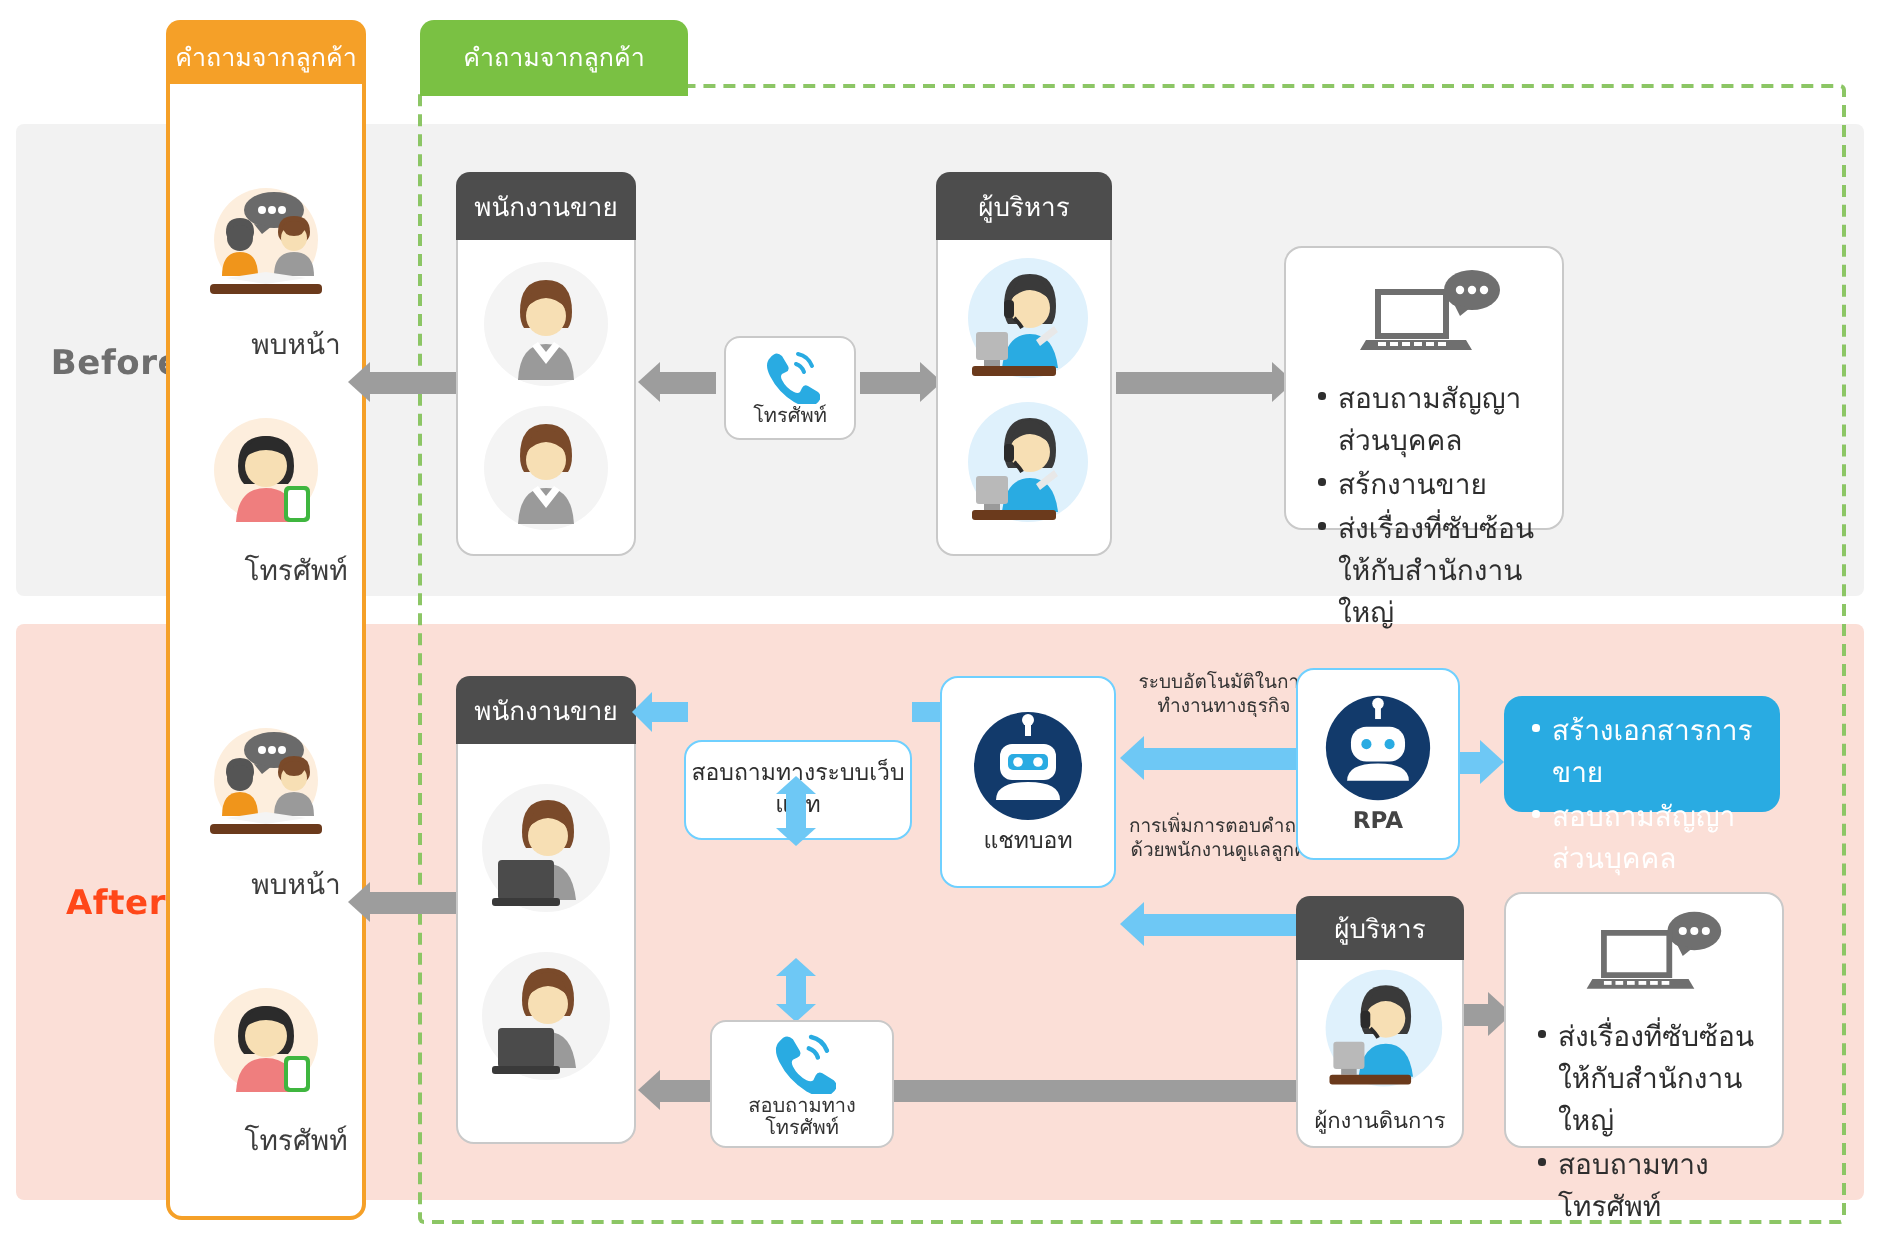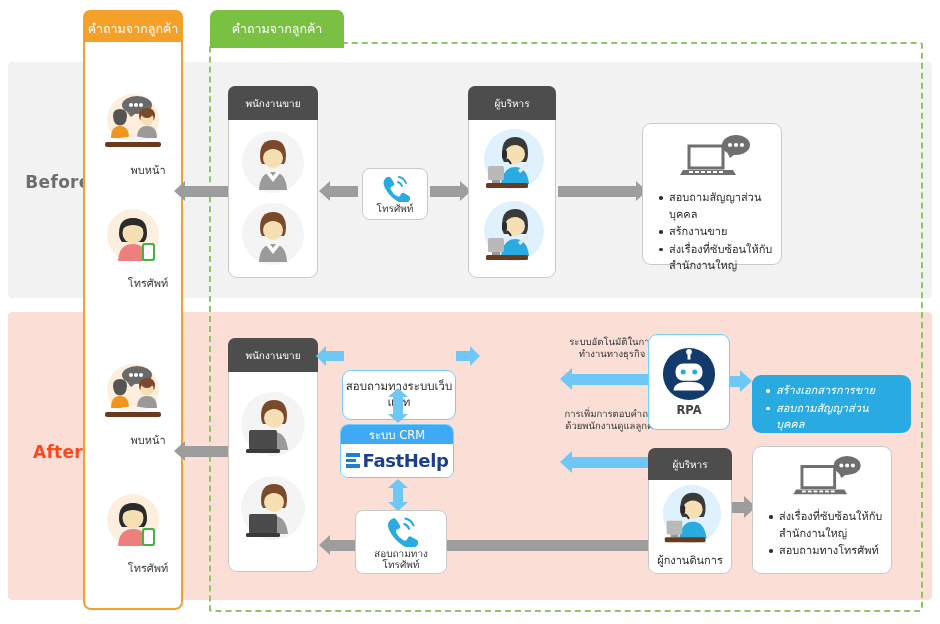--- a/index.html
+++ b/index.html
@@ -36,46 +36,46 @@
   .tab-orange { left: 83px; top: 10px; width: 100px; height: 38px; background: #f5a028; }
   .tab-green  { left: 210px; top: 10px; width: 134px; height: 38px; background: #7ac143; }
 
   
   .cust-col {
     position: absolute; left: 83px; top: 40px; width: 100px; height: 570px;
     background: #ffffff; border: 2px solid #f5a028; border-radius: 0 0 8px 8px;
   }
 
   .cust-item { position: absolute; width: 100px; text-align: center; }
-  .cust-cap { font-size: 11px; color: #3d3d3d; margin-top: 3px; display: block; margin-left: 30px; }
+  .cust-cap { font-size: 14px; color: #3d3d3d; margin-top: 3px; display: block; margin-left: 30px; }
 
   
   .card {
     position: absolute; background: #ffffff;
     border: 1.5px solid #c9c9c9; border-radius: 9px;
   }
   .card-hdr {
     position: absolute; background: #4d4d4d; color: #fff;
-    font-size: 10px; display: flex; align-items: center; justify-content: center;
+    font-size: 13px; display: flex; align-items: center; justify-content: center;
     border-radius: 7px 7px 0 0;
   }
 
   .small-card {
     position: absolute; background: #ffffff; border: 1.5px solid #c9c9c9;
     border-radius: 8px; display: flex; flex-direction: column;
     align-items: center; justify-content: center;
   }
   .small-card .cap { font-size: 10px; color: #333; margin-top: 1px; text-align:center; line-height:1.1; }
 
   
   .bulletbox {
     position: absolute; background: #ffffff; border: 1.5px solid #c9c9c9;
     border-radius: 9px;
   }
-  .bullets { list-style: none; font-size: 11px; color: #2e2e2e; line-height: 1.5; }
+  .bullets { list-style: none; font-size: 14px; color: #2e2e2e; line-height: 1.5; }
   .bullets li { position: relative; padding-left: 12px; margin-bottom: 1px; }
   .bullets li::before {
     content: ""; position: absolute; left: 2px; top: 6px;
     width: 3.5px; height: 3.5px; border-radius: 50%; background: #2e2e2e;
   }
   .bulletbox-blue {
     position: absolute; background: #29abe2; border-radius: 9px;
   }
   .bulletbox-blue .bullets { color: #ffffff; }
   .bulletbox-blue .bullets li::before { background: #ffffff; }
@@ -329,48 +329,50 @@
 
   <div class="bluebox" style="left:342px; top:338px; width:114px; height:50px;margin-top:32px;">สอบถามทางระบบเว็บแชท</div>
 
   <div class="arrow ar-blue" style="left:456px; top:351px; width:16px; height:10px;"></div>
   <div class="tip" style="left:470px; top:346px; border-top:10px solid transparent; border-bottom:10px solid transparent; border-left:10px solid #6ec8f5;"></div>
 
   <div class="arrow ar-blue" style="left:393px; top:396px; width:10px; height:18px;"></div>
   <div class="tip" style="left:388px; top:388px; border-left:10px solid transparent; border-right:10px solid transparent; border-bottom:9px solid #6ec8f5;"></div>
   <div class="tip" style="left:388px; top:414px; border-left:10px solid transparent; border-right:10px solid transparent; border-top:9px solid #6ec8f5;"></div>
 
-  <div class="crm-box" style="left:340px; top:424px; width:114px; height:54px;">
-    <div class="crm-hdr">ระบบ CRM</div>
-    <div class="crm-body">
-      <span class="fh-mark">
-          <i></i>
-          <i></i>
-          <i></i>
-        </span>
-      <span class="fh-word">FastHelp</span>
-    </div>
-  </div>
 
   <div class="arrow ar-blue" style="left:393px; top:487px; width:10px; height:15px;"></div>
   <div class="tip" style="left:388px; top:479px; border-left:10px solid transparent; border-right:10px solid transparent; border-bottom:9px solid #6ec8f5;"></div>
   <div class="tip" style="left:388px; top:502px; border-left:10px solid transparent; border-right:10px solid transparent; border-top:9px solid #6ec8f5;"></div>
 
   <div class="arrow ar-gray" style="left:330px; top:540px; width:330px; height:11px;"></div>
   <div class="tip" style="left:319px; top:535px; border-top:10px solid transparent; border-bottom:10px solid transparent; border-right:11px solid #9d9d9d;"></div>
 
   <div class="small-card" style="left:355px; top:510px; width:92px; height:64px;">
     <svg width="34" height="32" viewBox="0 0 30 28" style="margin-top:4px;">
       <path d="M5 5 q3 -4 6 -1 l3 5 q1 2 -1 3 l-2 1 q-1 1 0 3 q2 4 6 6 q2 1 3 0 l1 -2 q1 -2 3 -1 l5 3 q3 3 -1 6 q-4 3 -11 -1 q-8 -5 -12 -13 q-3 -6 0 -9z" fill="#29abe2"></path>
       <path d="M19 3 q5 1 7 6" stroke="#29abe2" stroke-width="2" fill="none" stroke-linecap="round"></path>
       <path d="M18 8 q3 1 4 4" stroke="#29abe2" stroke-width="2" fill="none" stroke-linecap="round"></path>
     </svg>
     <span class="cap" style="margin-bottom:3px;">สอบถามทางโทรศัพท์</span>
   </div>
 
+  <div class="bluebox" style="left:470px; top:338px; width:88px; height:106px; flex-direction:column;">
+    <svg width="58" height="58" viewBox="0 0 58 58">
+      <circle cx="29" cy="29" r="27" fill="#123a6b"></circle>
+      <rect x="27.5" y="7" width="3" height="7" fill="#ffffff"></rect>
+      <circle cx="29" cy="6" r="3" fill="#ffffff"></circle>
+      <rect x="15" y="18" width="28" height="18" rx="6" fill="#ffffff"></rect>
+      <rect x="19" y="23" width="20" height="8" rx="2.5" fill="#29abe2"></rect>
+      <circle cx="24" cy="27" r="2.4" fill="#ffffff"></circle>
+      <circle cx="34" cy="27" r="2.4" fill="#ffffff"></circle>
+      <path d="M13 46 q0 -9 16 -9 q16 0 16 9 z" fill="#ffffff"></path>
+    </svg>
+    <span style="font-size:11.5px; margin-top:1px;">แชทบอท</span>
+  </div>
 
   <div class="flowtext" style="left:556px; top:336px; width:112px;">ระบบอัตโนมัติในการทำงานทางธุรกิจ</div>
 
   <div class="arrow ar-blue" style="left:572px; top:374px; width:82px; height:11px;"></div>
   <div class="tip" style="left:560px; top:368px; border-top:11px solid transparent; border-bottom:11px solid transparent; border-right:12px solid #6ec8f5;"></div>
 
   <div class="flowtext" style="left:556px; top:408px; width:112px;">การเพิ่มการตอบคำถามด้วยพนักงานดูแลลูกค้า</div>
 
   <div class="arrow ar-blue" style="left:572px; top:457px; width:82px; height:11px;"></div>
   <div class="tip" style="left:560px; top:451px; border-top:11px solid transparent; border-bottom:11px solid transparent; border-right:12px solid #6ec8f5;"></div>
@@ -384,21 +386,21 @@
       <circle cx="23" cy="27" r="2.6" fill="#29abe2"></circle>
       <circle cx="35" cy="27" r="2.6" fill="#29abe2"></circle>
       <path d="M13 46 q0 -9 16 -9 q16 0 16 9 z" fill="#ffffff"></path>
     </svg>
     <span style="font-size:11.5px; font-weight:bold; color:#444; margin-top:1px;">RPA</span>
   </div>
 
   <div class="arrow ar-blue" style="left:730px; top:376px; width:12px; height:11px;"></div>
   <div class="tip" style="left:740px; top:370px; border-top:11px solid transparent; border-bottom:11px solid transparent; border-left:12px solid #6ec8f5;"></div>
 
-  <div class="bulletbox-blue" style="left:752px; top:375px; width:159px; height:58px;font-style:italic;">
+  <div class="bulletbox-blue" style="left:752px; top:348px; width:138px; height:58px;">
     <ul class="bullets" style="position:absolute; left:12px; top:8px; width:118px;">
       <li>สร้างเอกสารการขาย</li>
       <li>สอบถามสัญญาส่วนบุคคล</li>
     </ul>
   </div>
 
   <div class="card" style="left:648px; top:448px; width:84px; height:126px;"></div>
   <div class="card-hdr" style="left:648px; top:448px; width:84px; height:32px;">ผู้บริหาร</div>
   <svg style="position:absolute;left:652px;top:482px;" width="76" height="68" viewBox="0 0 72 70">
     <circle cx="38" cy="33" r="30" fill="#dff1fc"></circle>

